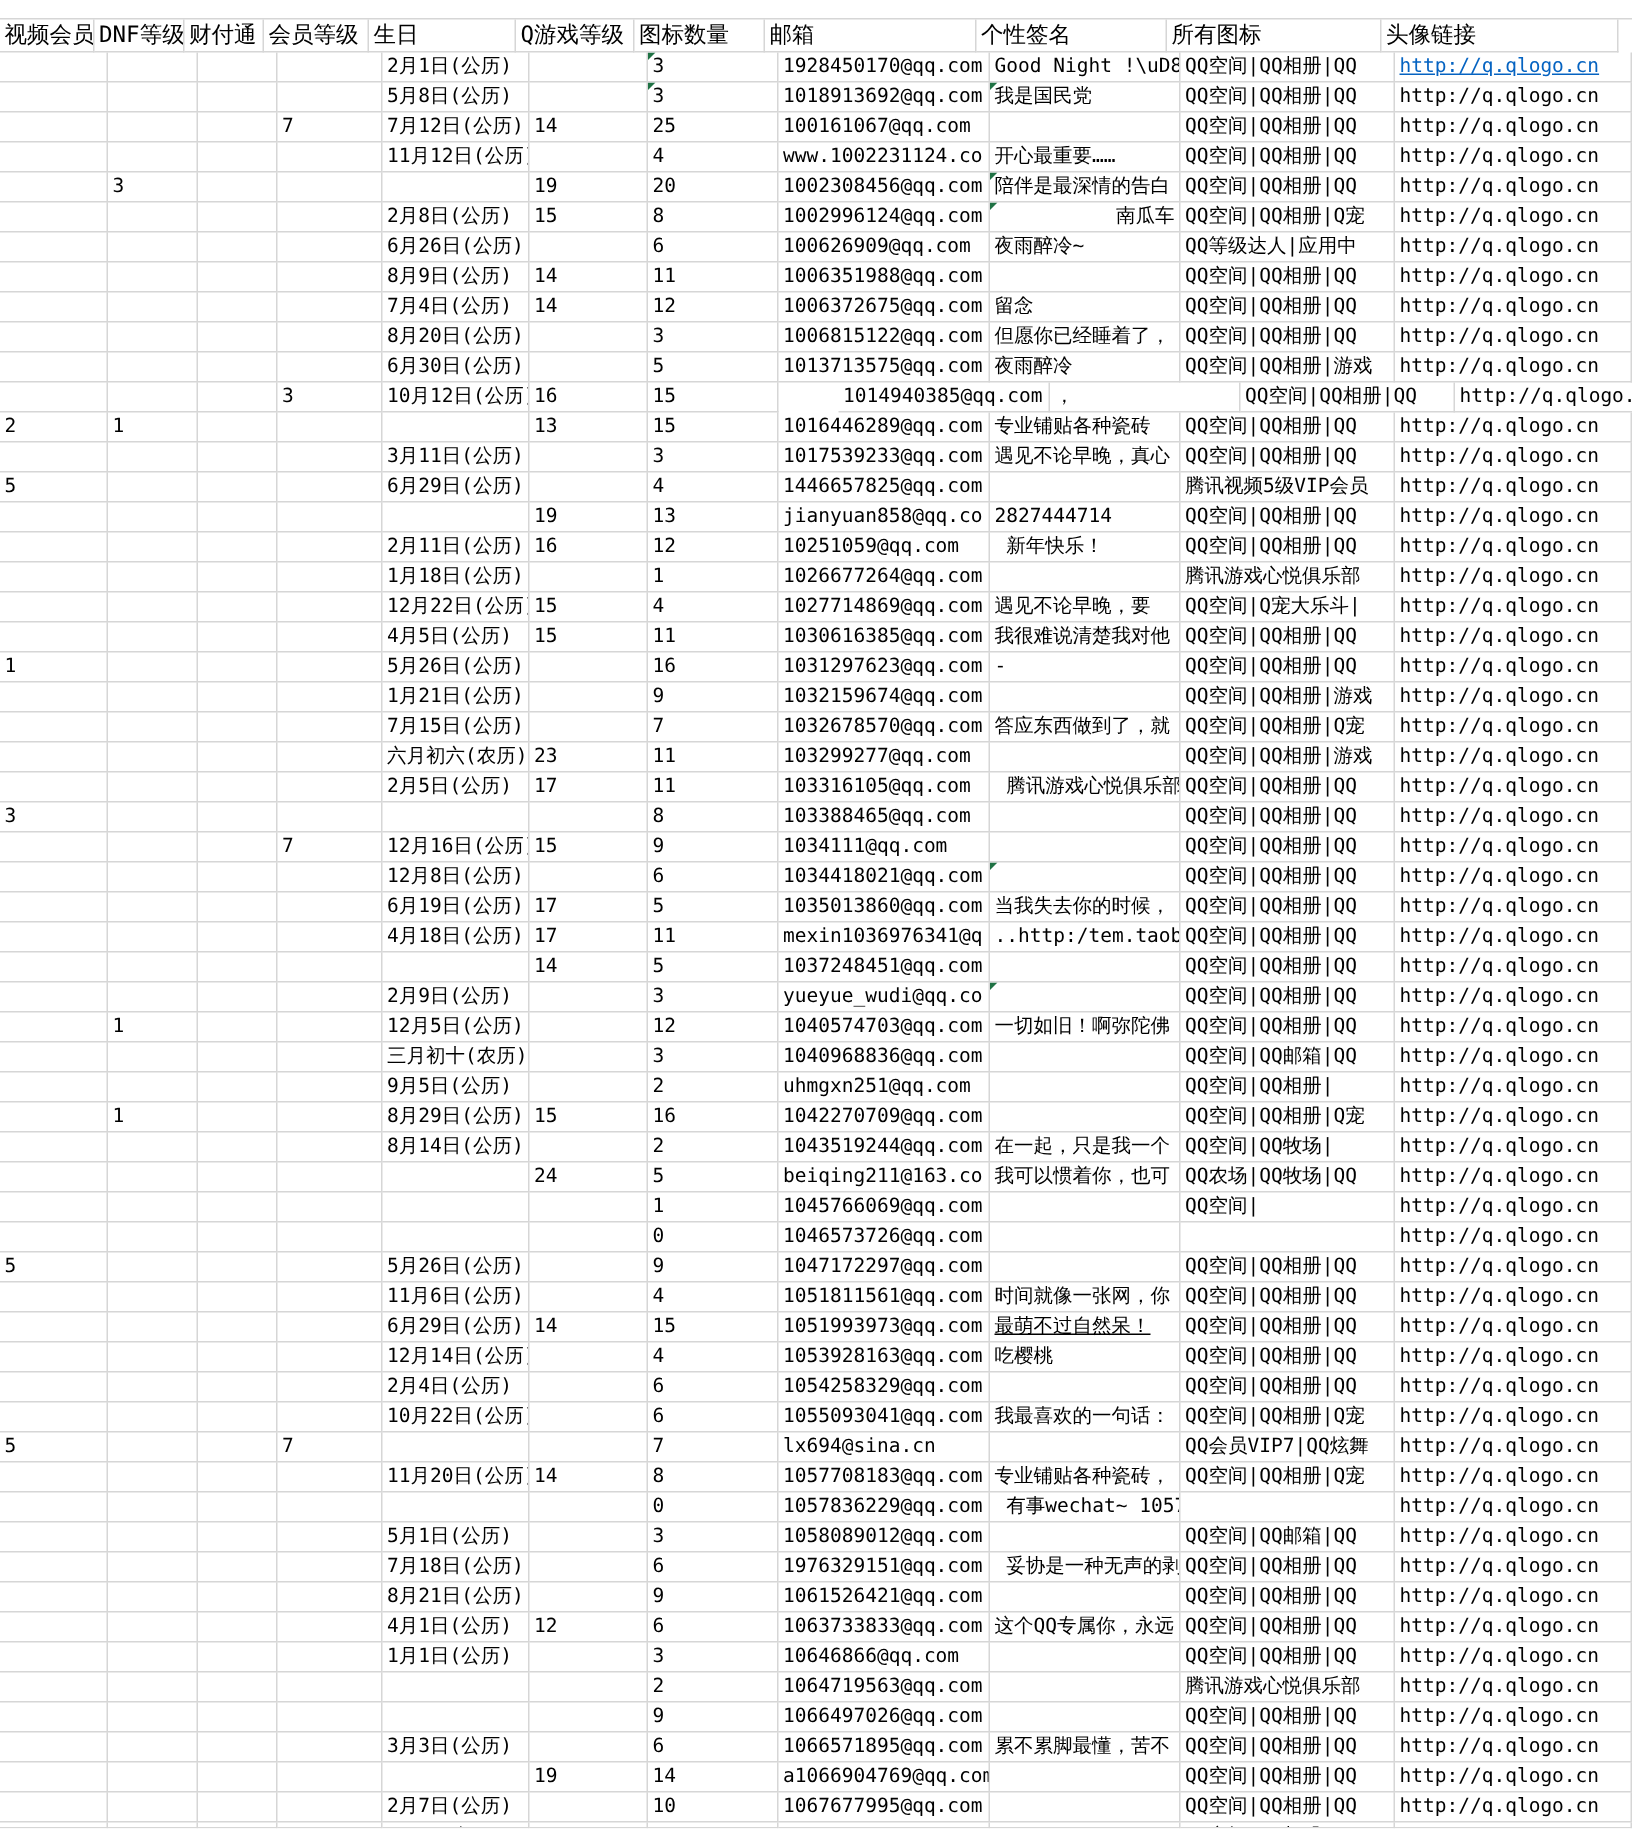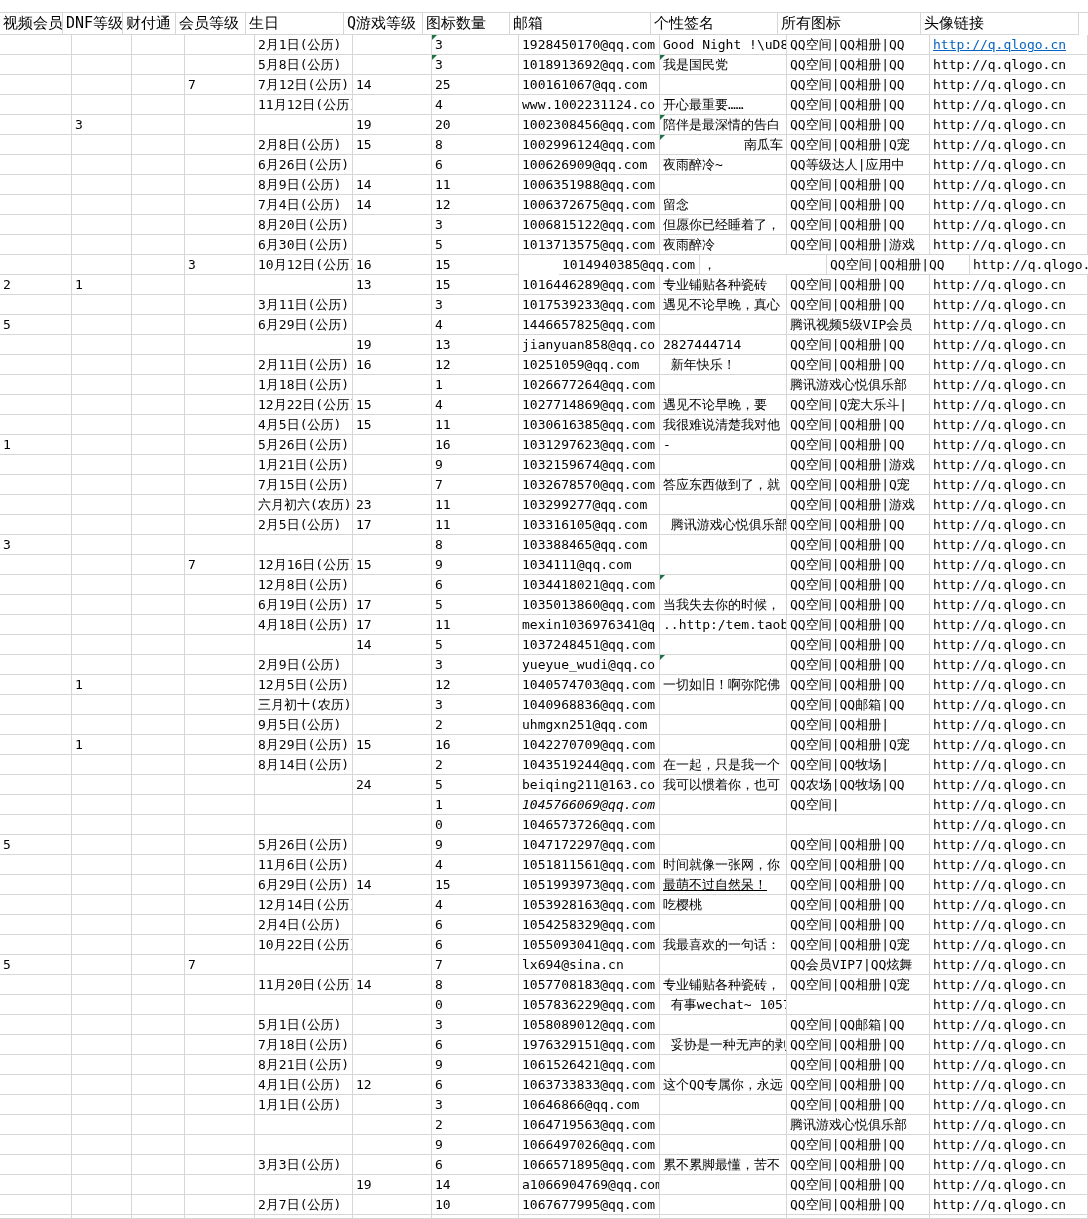--- a/index.html
+++ b/index.html
@@ -533,21 +533,21 @@
         <div class="c" style="width: 158px;"><span>http://q.qlogo.cn</span></div>
       </div>
       <div class="row">
         <div class="c" style="width: 72px;"></div>
         <div class="c" style="width: 60px;"></div>
         <div class="c" style="width: 53px;"></div>
         <div class="c" style="width: 70px;"></div>
         <div class="c" style="width: 98px;"></div>
         <div class="c" style="width: 79px;"></div>
         <div class="c" style="width: 87px;">1</div>
-        <div class="c" style="width: 141px; font-style: italic;">1045766069@qq.com</div>
+        <div class="c" style="width: 141px;">1045766069@qq.com</div>
         <div class="c" style="width: 127px;"></div>
         <div class="c" style="width: 143px;">QQ空间|</div>
         <div class="c" style="width: 158px;"><span>http://q.qlogo.cn</span></div>
       </div>
       <div class="row">
         <div class="c" style="width: 72px;"></div>
         <div class="c" style="width: 60px;"></div>
         <div class="c" style="width: 53px;"></div>
         <div class="c" style="width: 70px;"></div>
         <div class="c" style="width: 98px;"></div>

